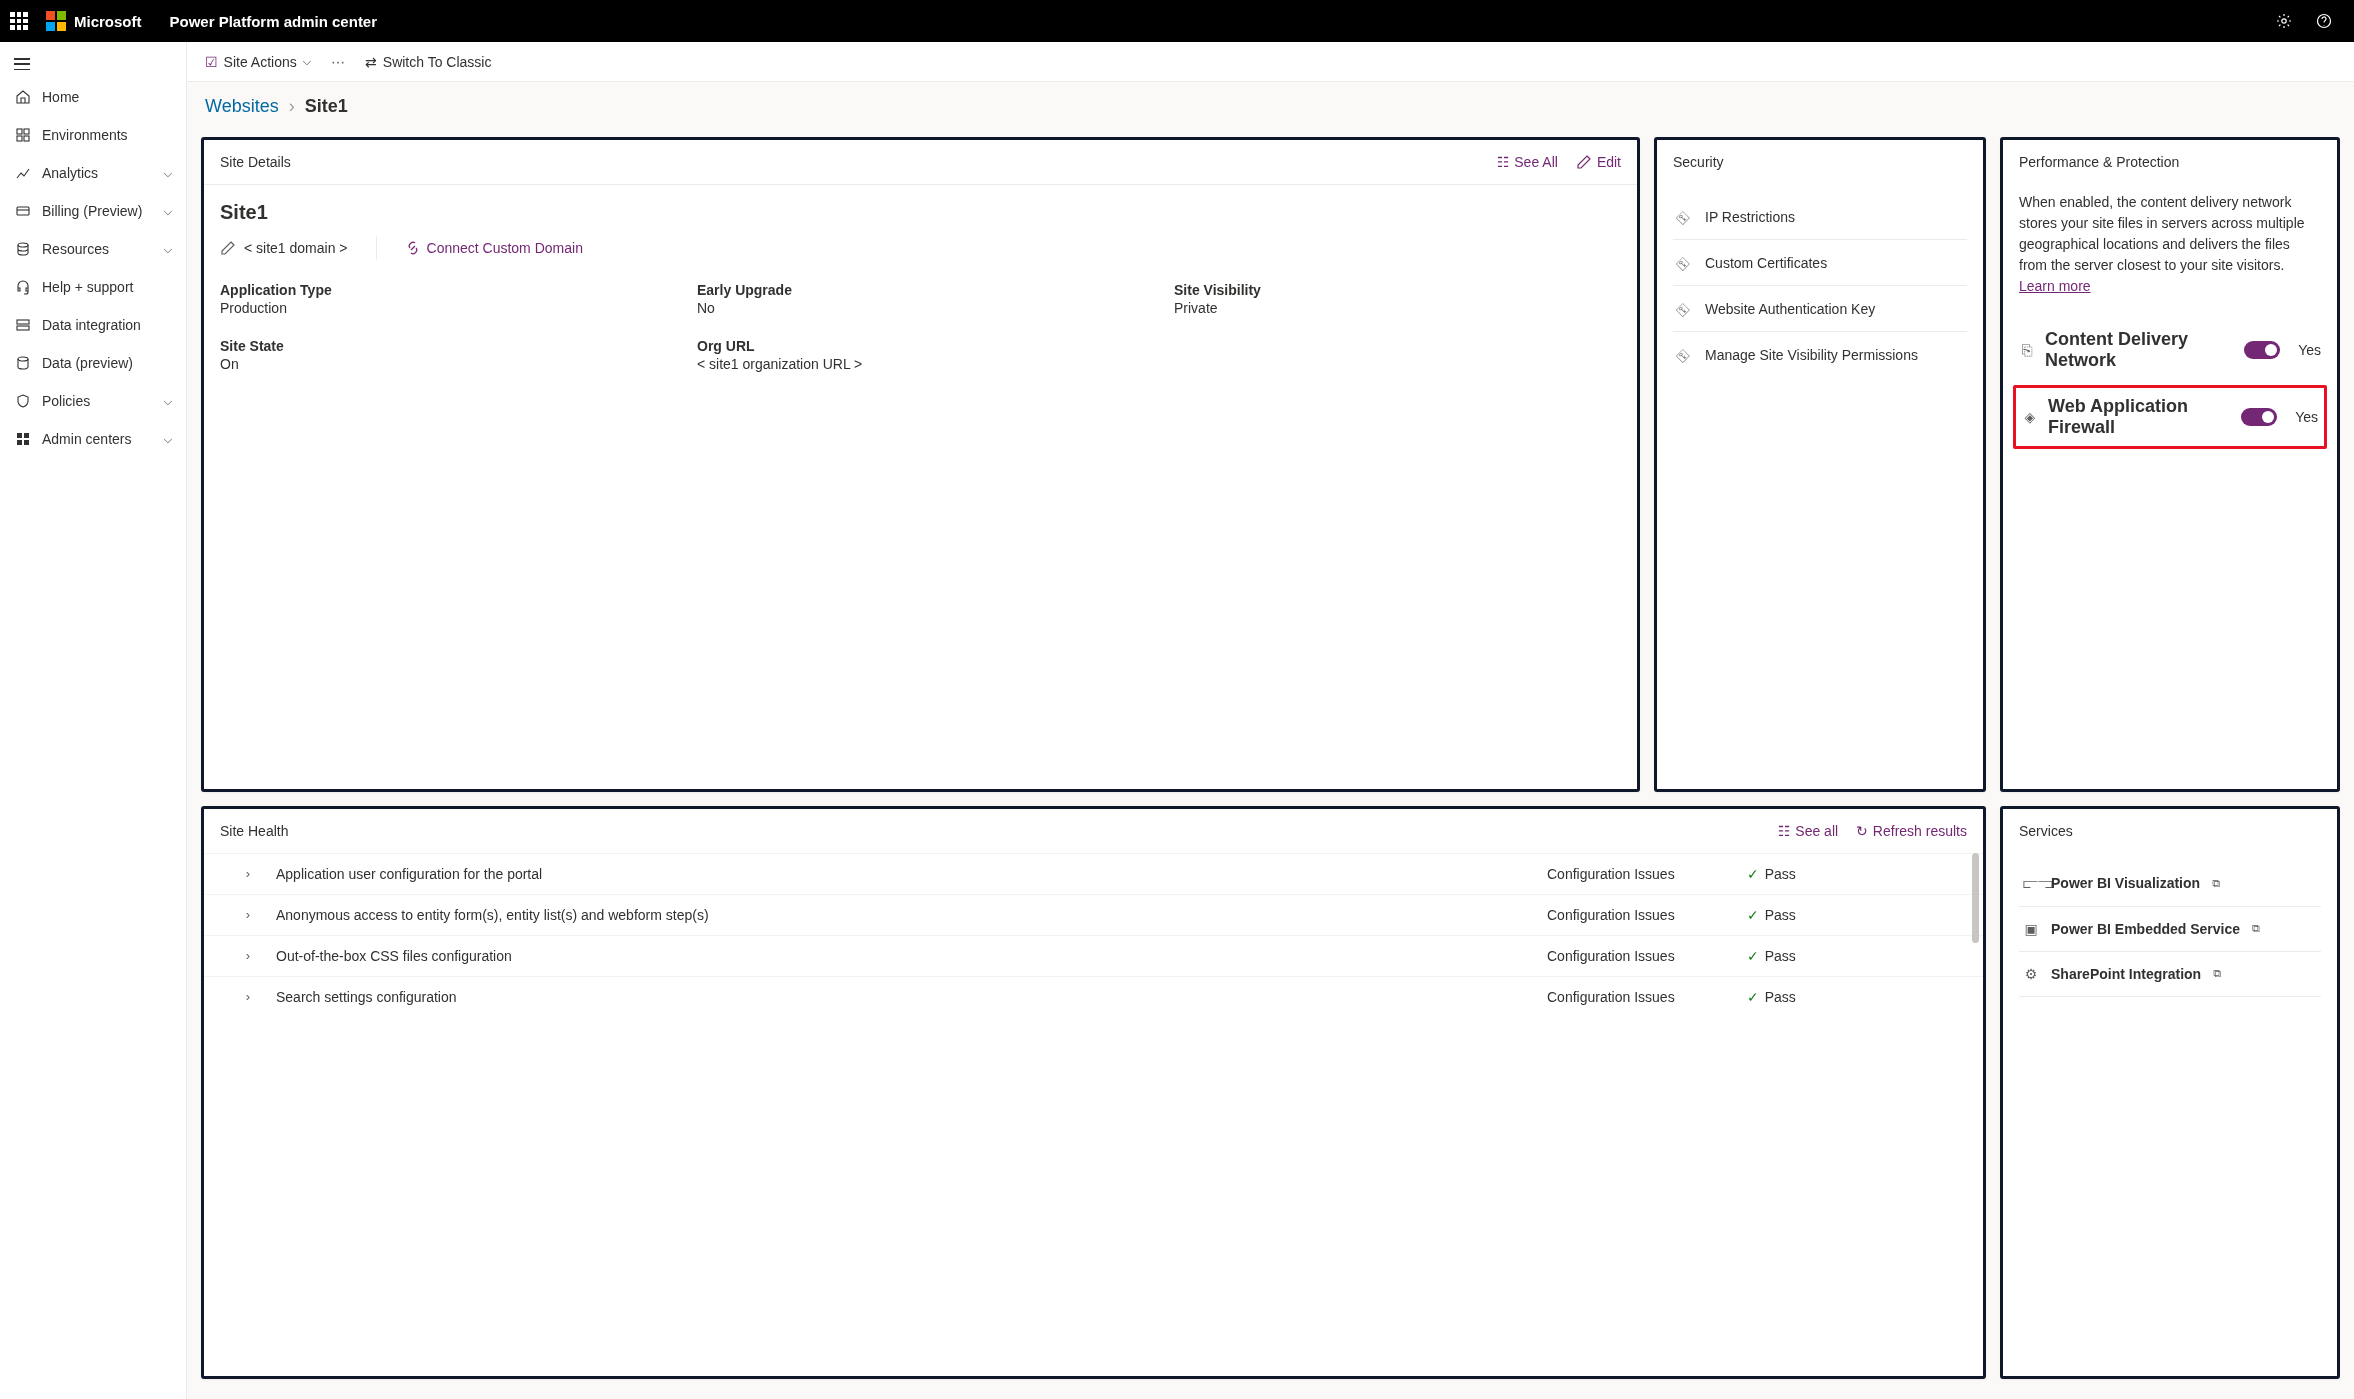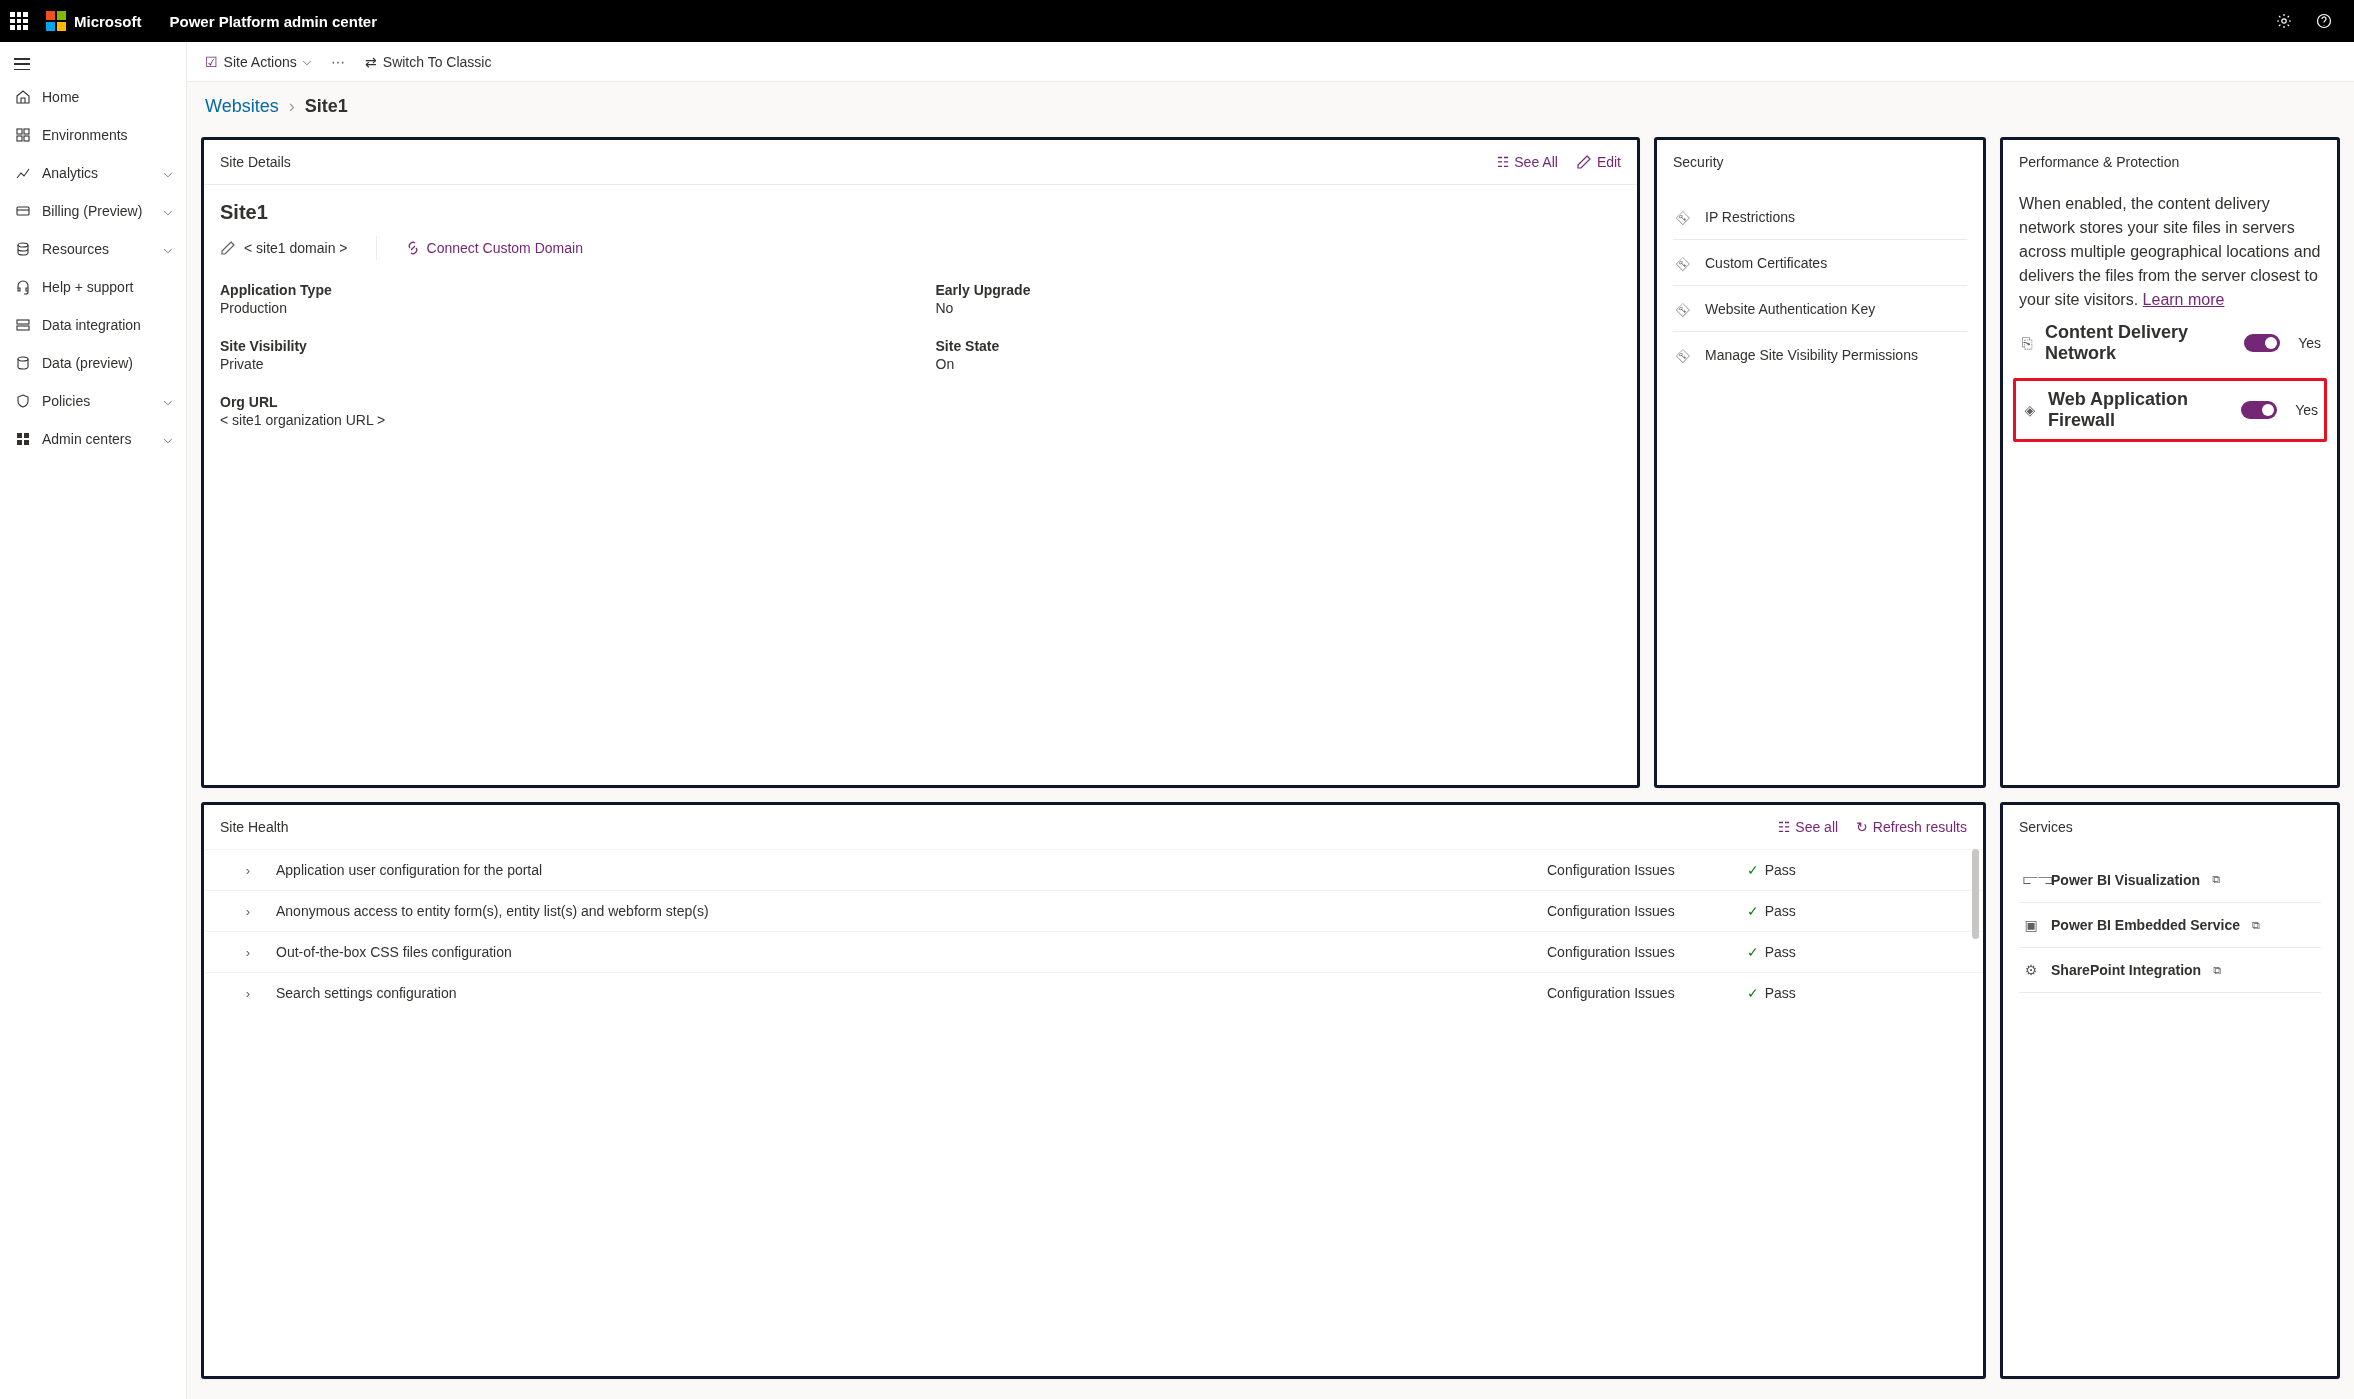--- a/index.html
+++ b/index.html
@@ -48,35 +48,35 @@
     .card-header-actions { margin-left: auto; display: flex; gap: 18px; }
     .card-action { display: flex; align-items: center; gap: 5px; cursor: pointer; color: #742774; font-size: 14px; }
     
     
     .card-site-details { grid-column: 1; grid-row: 1; }
     .site-details-body { border-top: 1px solid #edebe9; padding: 16px; }
     .site-name { font-size: 20px; font-weight: 600; margin-bottom: 12px; }
     .domain-row { display: flex; align-items: center; gap: 8px; margin-bottom: 22px; }
     .domain-sep { width: 1px; height: 24px; background: #edebe9; margin: 0 20px; }
     .connect-domain { color: #742774; cursor: pointer; display: flex; align-items: center; gap: 6px; }
-    .details-grid { display: grid; grid-template-columns: 1fr 1fr; gap: 22px 30px; }
+    .details-grid { display: grid; grid-template-columns: 1fr 1fr 1fr; gap: 22px 30px; }
     .detail-label { font-weight: 600; font-size: 14px; margin-bottom: 2px; }
     .detail-value { font-size: 14px; color: #323130; }
     
     
     .card-security { grid-column: 2; grid-row: 1; }
     .security-list { padding: 10px 16px 16px; }
     .security-item { display: flex; align-items: center; gap: 12px; padding: 14px 4px; border-bottom: 1px solid #edebe9; cursor: pointer; font-size: 14px; }
     .security-item:last-child { border-bottom: none; }
     .sec-icon { color: #605e5c; font-size: 14px; width: 16px; transform: rotate(-45deg); }
     
     
     .card-perf { grid-column: 3; grid-row: 1; }
     .perf-body { padding: 8px 16px 16px; }
-    .perf-desc { font-size: 16px; color: #323130; line-height: 1.5; }
+    .perf-desc { font-size: 14px; color: #323130; line-height: 1.5; margin-bottom: 22px; }
     .perf-desc a { color: #742774; text-decoration: underline; }
     .perf-row { display: flex; align-items: center; gap: 10px; padding: 10px 0; }
     .perf-row.highlighted { border: 3px solid #e81123; border-radius: 2px; padding: 8px 6px; margin: 4px -6px; }
     .perf-icon { width: 16px; text-align: center; color: #605e5c; }
     .perf-label { flex: 1; font-size: 18px; font-weight: bold; }
     .toggle { width: 36px; height: 18px; background: #742774; border-radius: 10px; position: relative; cursor: pointer; }
     .toggle::after { content: ''; position: absolute; width: 12px; height: 12px; background: #fff; border-radius: 50%; top: 3px; right: 3px; }
     .toggle-label { font-size: 14px; margin-left: 8px; }
     
     

